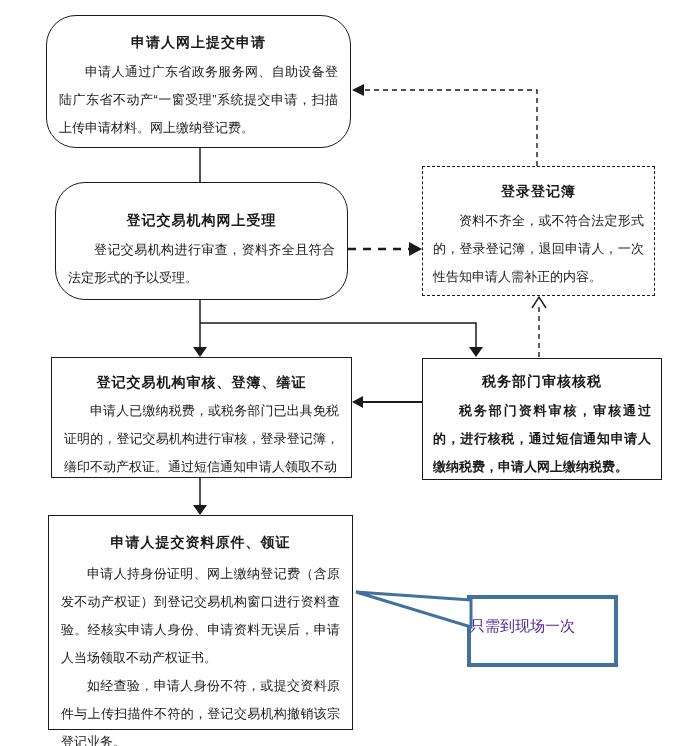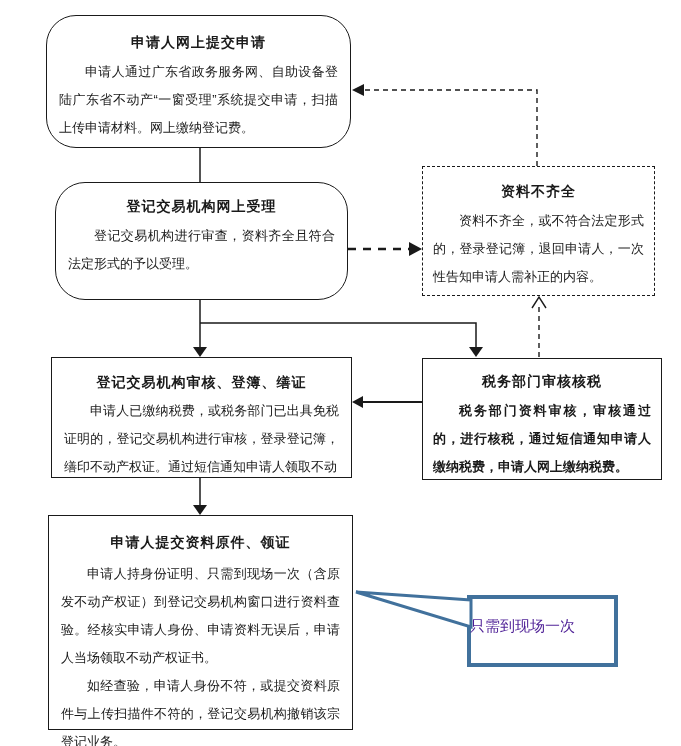--- a/index.html
+++ b/index.html
@@ -38,21 +38,21 @@
     line-height: 28px;
     text-align: justify;
     text-indent: 2em;
     color: #1a1a1a;
     margin: 6px 12px 0 12px;
   }
   
   #node-submit     { left: 46px;  top: 15px;  width: 305px; height: 133px; }
   #node-submit .node-title { margin-top: 16px; }
   #node-accept     { left: 55px;  top: 182px; width: 293px; height: 118px; }
-  #node-accept .node-title { margin-top: 13px; }
+  #node-accept .node-title { margin-top: 27px; }
   #node-supplement { left: 422px; top: 166px; width: 233px; height: 130px; }
   #node-supplement .node-title { margin-top: 14px; }
   #node-supplement .node-body { margin: 6px 10px 0 10px; }
   #node-review     { left: 51px;  top: 357px; width: 301px; height: 121px; }
   #node-review .node-title { margin-top: 14px; }
   #node-review .node-body { margin-top: 5px; }
   #node-tax        { left: 422px; top: 358px; width: 240px; height: 122px; }
   #node-tax .node-title { margin-top: 12px; }
   #node-tax .node-body { margin: 6px 10px 8px 10px; font-weight: bold; }
   #node-collect    { left: 48px;  top: 515px; width: 305px; height: 215px; }
@@ -125,35 +125,35 @@
     <div class="node-title">申请人网上提交申请</div>
     <div class="node-body">申请人通过广东省政务服务网、自助设备登陆广东省不动产“一窗受理”系统提交申请，扫描上传申请材料。网上缴纳登记费。</div>
   </div>
 
   <div class="node rounded" id="node-accept">
     <div class="node-title">登记交易机构网上受理</div>
     <div class="node-body">登记交易机构进行审查，资料齐全且符合法定形式的予以受理。</div>
   </div>
 
   <div class="node dashed" id="node-supplement">
-    <div class="node-title">资料不齐全</div>
+    <div class="node-title">登录登记簿</div>
     <div class="node-body">资料不齐全，或不符合法定形式的，登录登记簿，退回申请人，一次性告知申请人需补正的内容。</div>
   </div>
 
   <div class="node" id="node-review">
     <div class="node-title">登记交易机构审核、登簿、缮证</div>
     <div class="node-body">申请人已缴纳税费，或税务部门已出具免税证明的，登记交易机构进行审核，登录登记簿，缮印不动产权证。通过短信通知申请人领取不动</div>
   </div>
 
   <div class="node" id="node-tax">
     <div class="node-title">税务部门审核核税</div>
     <div class="node-body">税务部门资料审核，审核通过的，进行核税，通过短信通知申请人缴纳税费，申请人网上缴纳税费。</div>
   </div>
 
   <div class="node" id="node-collect">
     <div class="node-title">申请人提交资料原件、领证</div>
-    <div class="node-body first">申请人持身份证明、只需到现场一次（含原发不动产权证）到登记交易机构窗口进行资料查验。经核实申请人身份、申请资料无误后，申请人当场领取不动产权证书。</div>
+    <div class="node-body first">申请人持身份证明、网上缴纳登记费（含原发不动产权证）到登记交易机构窗口进行资料查验。经核实申请人身份、申请资料无误后，申请人当场领取不动产权证书。</div>
     <div class="node-body second">如经查验，申请人身份不符，或提交资料原件与上传扫描件不符的，登记交易机构撤销该宗登记业务。</div>
   </div>
 
   <div id="callout-label">只需到现场一次</div>
 
 </div>
 
 </body></html>

